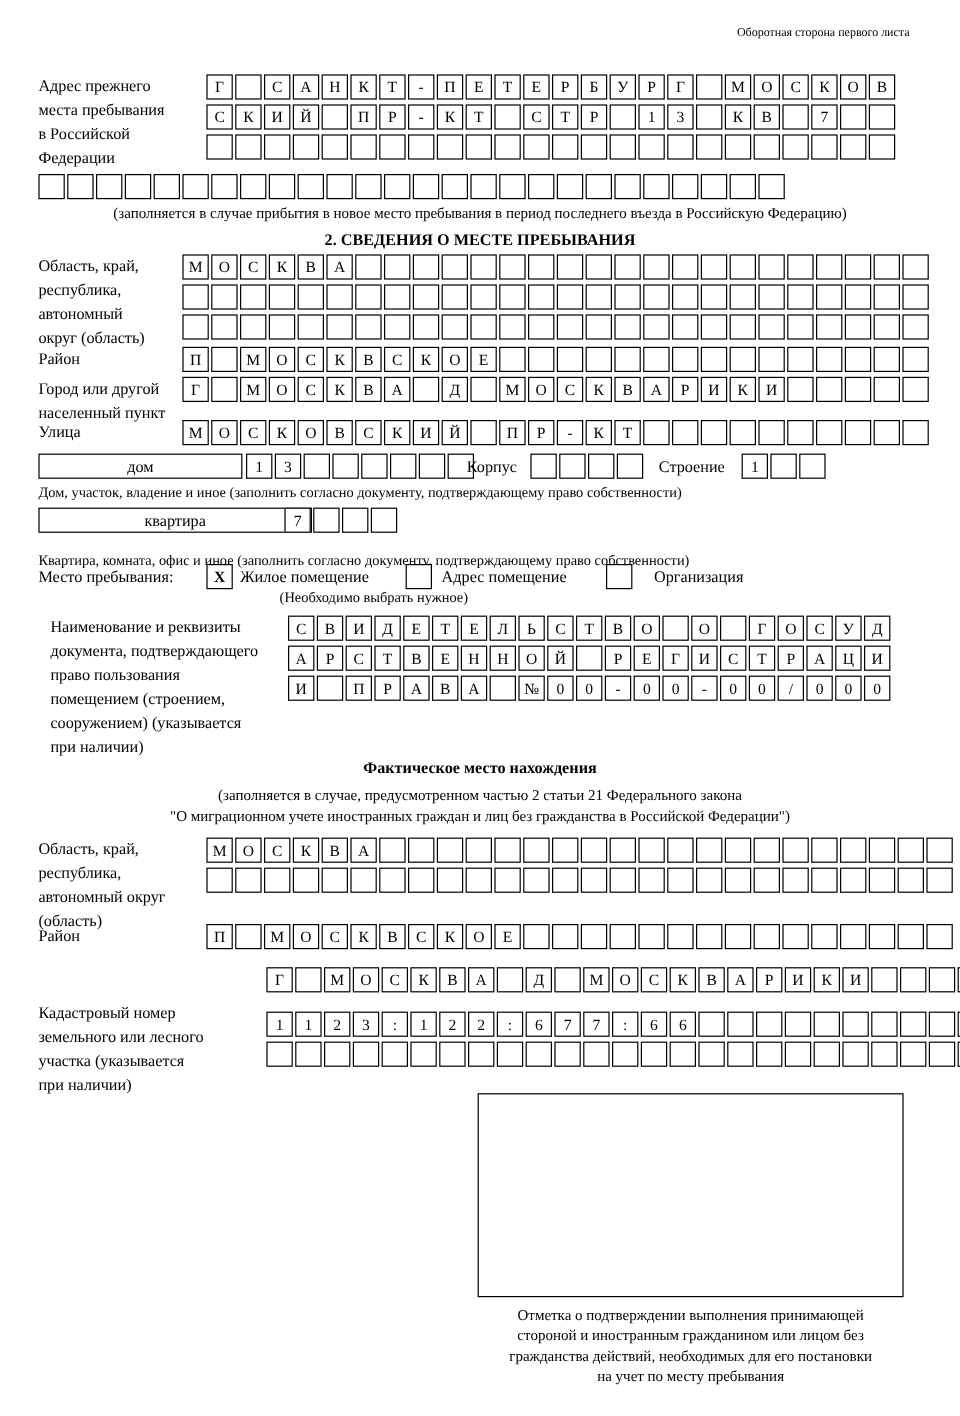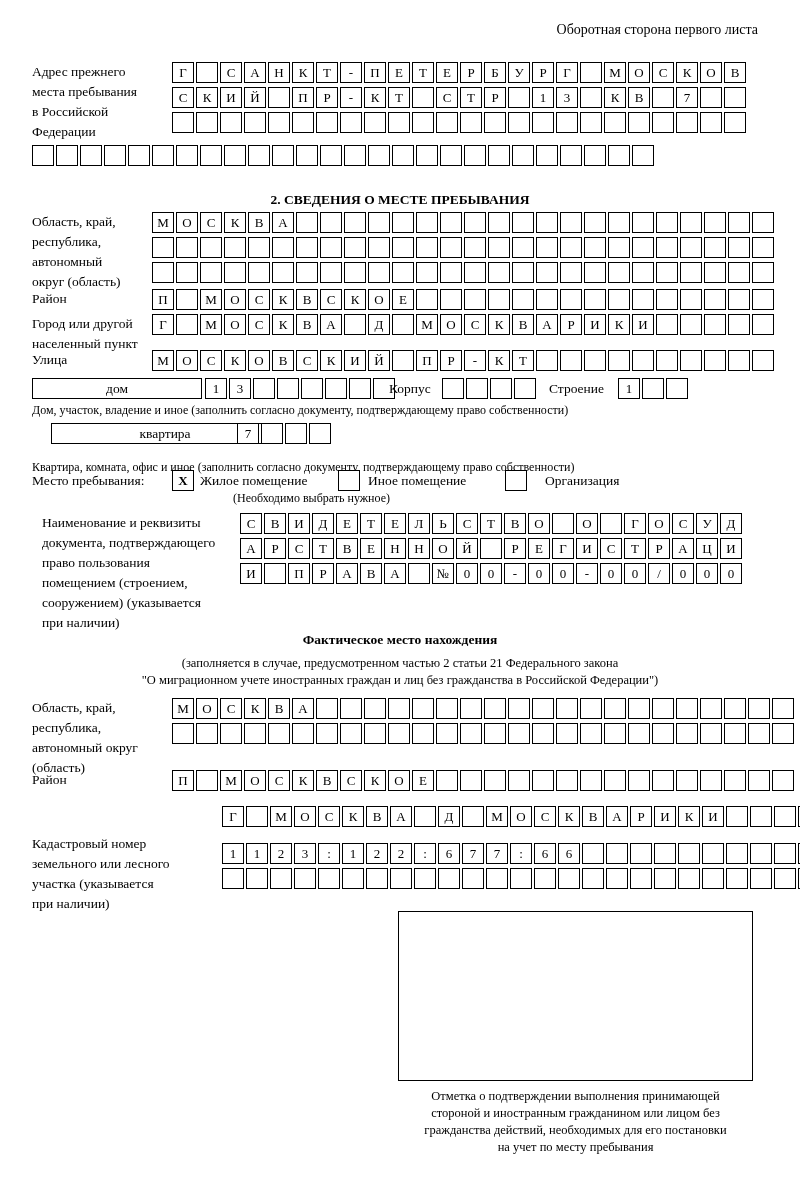--- a/index.html
+++ b/index.html
@@ -18,21 +18,21 @@
   .page {
     position: relative;
     width: 800px;
     height: 1180px;
   }
   .abs { position: absolute; }
 
   .header-right {
     right: 42px;
     top: 22px;
-    font-size: 14px;
+    font-size: 10px;
   }
 
   .lbl {
     font-size: 13.5px;
     line-height: 20px;
     white-space: pre-line;
   }
   .lbl-small { font-size: 12px; }
 
   .section-title {
@@ -209,20 +209,21 @@
         <div class="cell"></div>
         <div class="cell"></div>
         <div class="cell"></div>
         <div class="cell"></div>
         <div class="cell"></div>
         <div class="cell"></div>
         <div class="cell"></div>
       </div>
     </div>
 
+  <div class="abs footnote" style="left:0; top:170px; width:800px;">(заполняется в случае прибытия в новое место пребывания в период последнего въезда в Российскую Федерацию)</div>
 
   <div class="abs section-title" style="left:0; top:192px; width:800px;">2. СВЕДЕНИЯ О МЕСТЕ ПРЕБЫВАНИЯ</div>
 
   <div class="abs lbl" style="left:32px; top:212px; width:150px;">Область, край,
 республика,
 автономный
 округ (область)</div>
   <div class="abs" id="s2-region" style="left:152px; top:212px;">
       <div class="boxrow">
         <div class="cell">М</div>
@@ -433,37 +434,37 @@
   <div class="abs" id="s2-stroenie" style="left:618px; top:378px;">
       <div class="boxrow">
         <div class="cell">1</div>
         <div class="cell"></div>
         <div class="cell"></div>
       </div>
     </div>
 
   <div class="abs lbl-small" style="left:32px; top:403px;">Дом, участок, владение и иное (заполнить согласно документу, подтверждающему право собственности)</div>
 
-  <div class="abs longbox" style="left:32px; top:423px; width:228px;margin-left:19px;">квартира</div>
+  <div class="abs longbox" style="left:32px; top:423px; width:228px;">квартира</div>
   <div class="abs" id="s2-flat" style="left:237px; top:423px;">
       <div class="boxrow">
         <div class="cell">7</div>
         <div class="cell"></div>
         <div class="cell"></div>
         <div class="cell"></div>
       </div>
     </div>
 
   <div class="abs lbl-small" style="left:32px; top:449px;margin-top:11px;">Квартира, комната, офис и иное (заполнить согласно документу, подтверждающему право собственности)</div>
 
   <div class="abs inline-label" style="left:32px; top:470px;">Место пребывания:</div>
   <div class="abs cell" style="left:172px; top:470px; font-weight:bold;">X</div>
   <div class="abs inline-label" style="left:200px; top:470px;">Жилое помещение</div>
   <div class="abs cell" style="left:338px; top:470px;"></div>
-  <div class="abs inline-label" style="left:368px; top:470px;">Иное помещение</div>
+  <div class="abs inline-label" style="left:368px; top:470px;">Адрес помещение</div>
   <div class="abs cell" style="left:505px; top:470px;"></div>
   <div class="abs inline-label" style="left:545px; top:470px;">Организация</div>
   <div class="abs lbl-small" style="left:233px; top:491px;">(Необходимо выбрать нужное)</div>
 
   <div class="abs lbl" style="left:32px; top:513px; width:205px;margin-left:10px;">Наименование и реквизиты
 документа, подтверждающего
 право пользования
 помещением (строением,
 сооружением) (указывается
 при наличии)</div>

